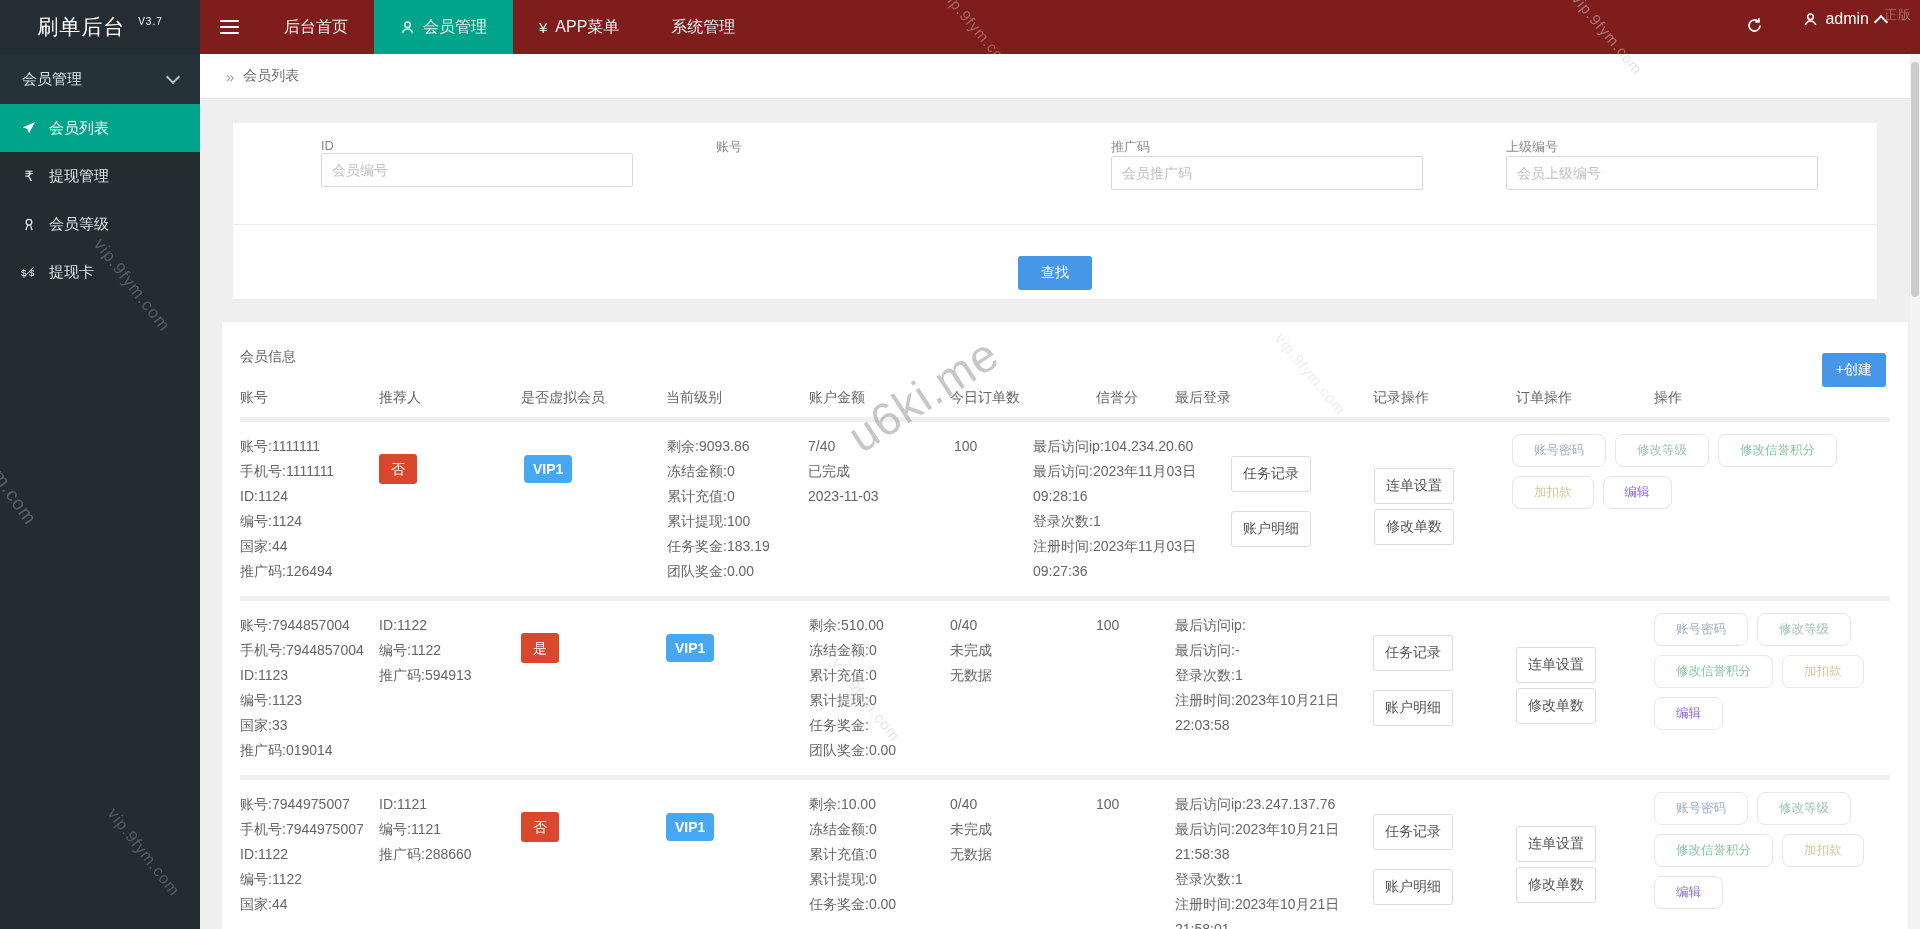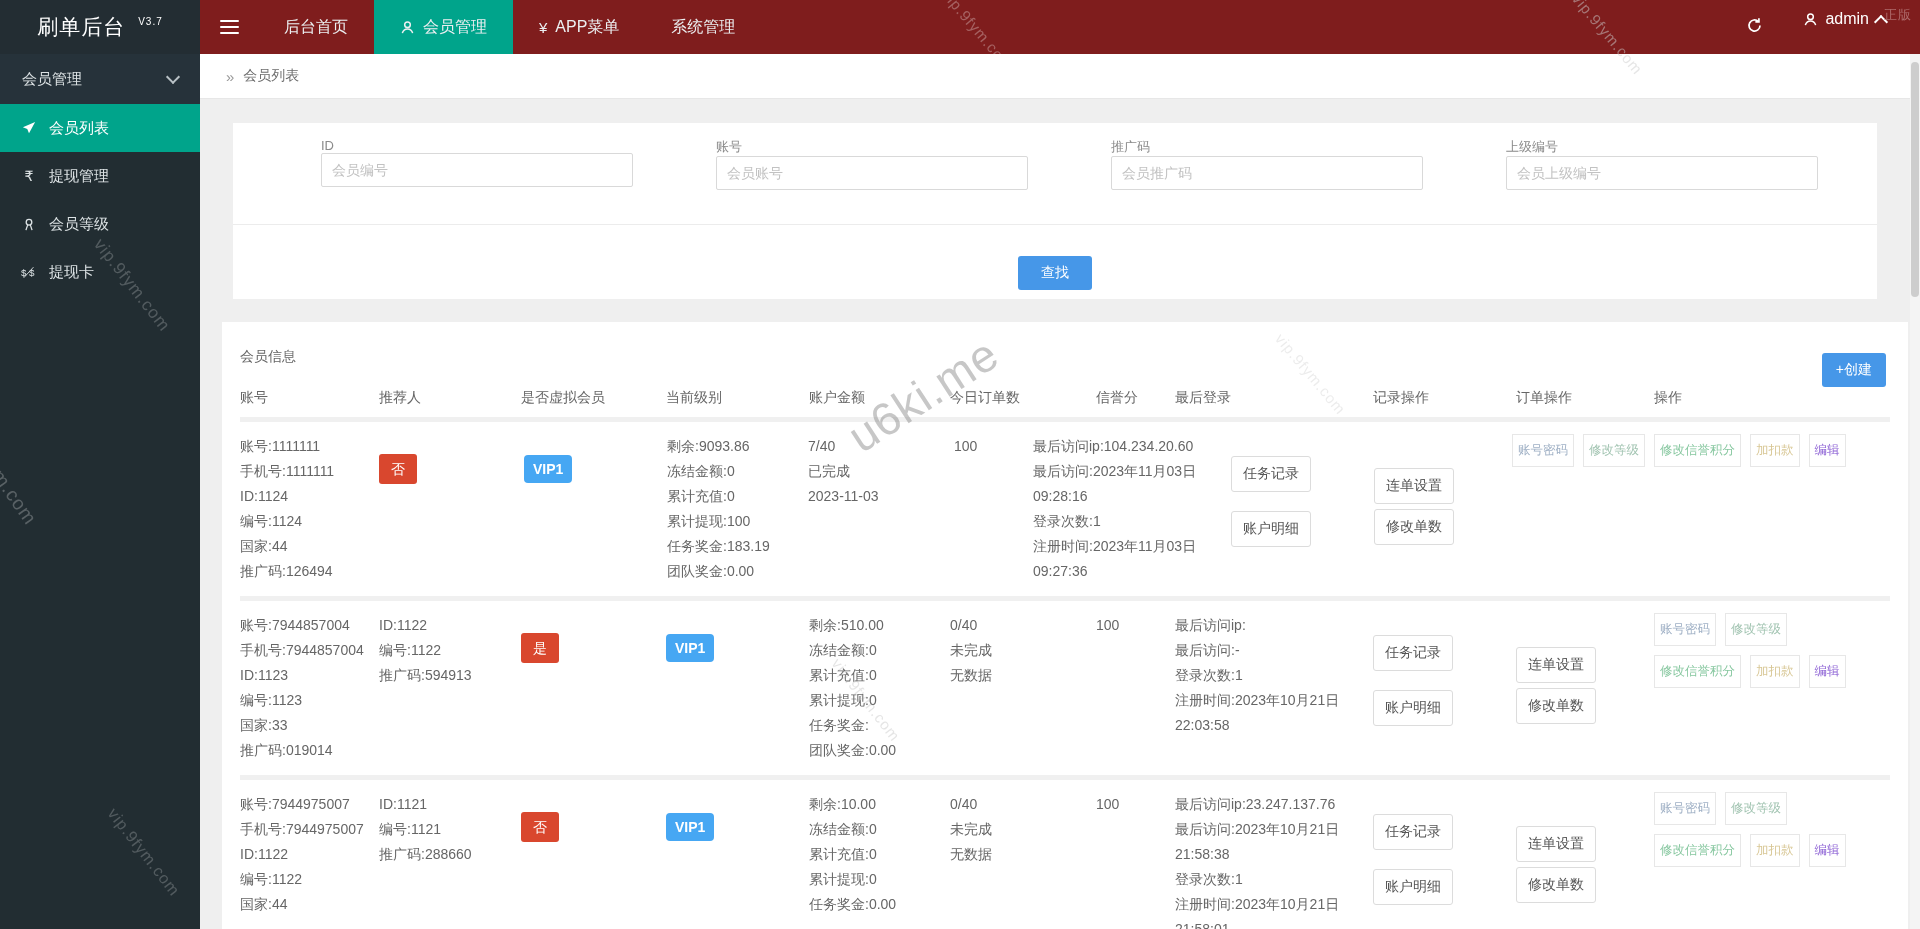--- a/index.html
+++ b/index.html
@@ -64,21 +64,21 @@
 
   .badge{display:inline-block;color:#fff;text-align:center;border-radius:3px}
   .badge-red{min-width:30px;height:30px;line-height:30px;background:#d9472e;font-size:14px;padding:0 4px;margin-top:20px}
   .badge-blue{height:28px;line-height:28px;background:#46a7f3;font-size:14px;font-weight:bold;padding:0 9px;border-radius:4px;margin-top:21px}
 
   .btncol{display:flex;flex-direction:column;align-items:flex-start}
   .c8.btncol{gap:19px;padding-top:26px}
   .c9.btncol{gap:5px;padding-top:38px}
   .btn-plain{background:#fff;border:1px solid #dcdcdc;border-radius:3px;color:#555;font-size:14px;padding:8px 11px;cursor:pointer}
   .opscol{display:flex;flex-wrap:wrap;gap:9px;align-content:flex-start;padding-top:14px}
-  .btn-op{background:#fff;border:1px solid #e7e7e7;border-radius:0;font-size:12.5px;padding:7px 5px;cursor:pointer}
+  .btn-op{background:#fff;border:1px solid #e7e7e7;border-radius:8px;font-size:12.5px;padding:7px 21px;cursor:pointer}
 
   
   .sb-track{position:absolute;right:0;top:54px;bottom:0;width:10px;background:#f4f4f4;z-index:30}
   .sb-thumb{position:absolute;left:1px;top:8px;width:8px;height:235px;background:#cdcdcd;border-radius:4px}
 
   
   .wm-layer{position:absolute;inset:0;pointer-events:none;z-index:40}
   .wm{position:absolute;white-space:nowrap;transform-origin:left top;letter-spacing:1px}
 </style>
 </head>
@@ -182,21 +182,20 @@
   </div>
 
   <div class="search-card">
     <div class="fields">
       <div class="field">
         <label>ID</label>
         <input type="text" placeholder="会员编号" style="">
       </div>
       <div class="field">
         <label>账号</label>
-        <input type="text" placeholder="会员账号" style="">
       </div>
       <div class="field">
         <label>推广码</label>
         <input type="text" placeholder="会员推广码" style="">
       </div>
       <div class="field">
         <label>上级编号</label>
         <input type="text" placeholder="会员上级编号" style="">
       </div>
     </div>

